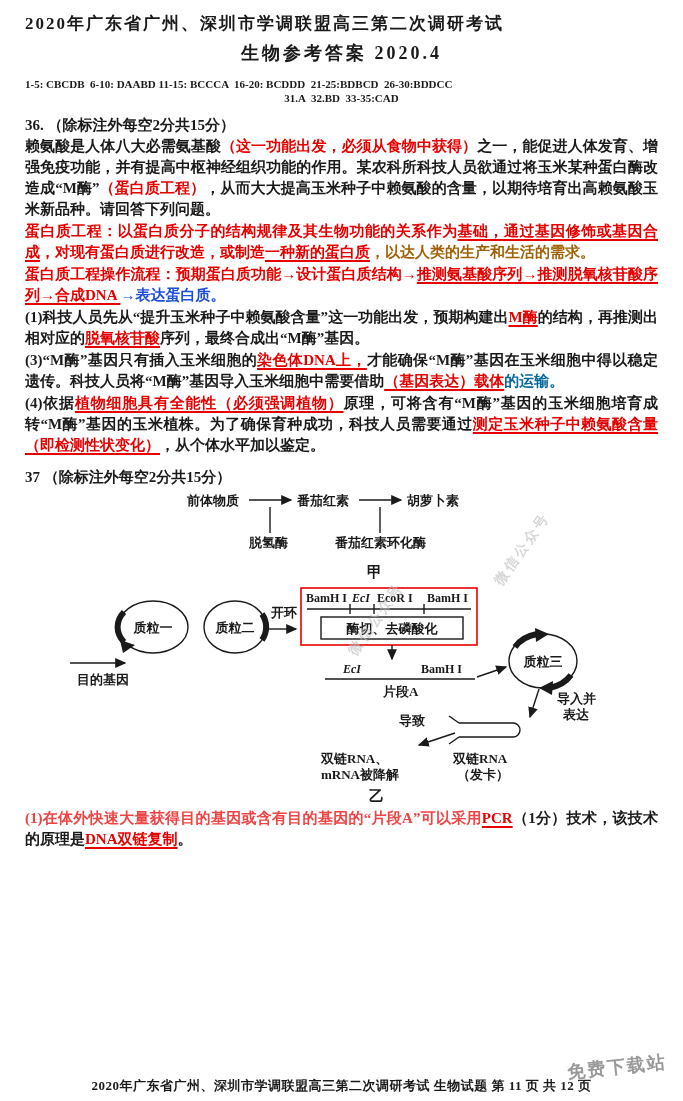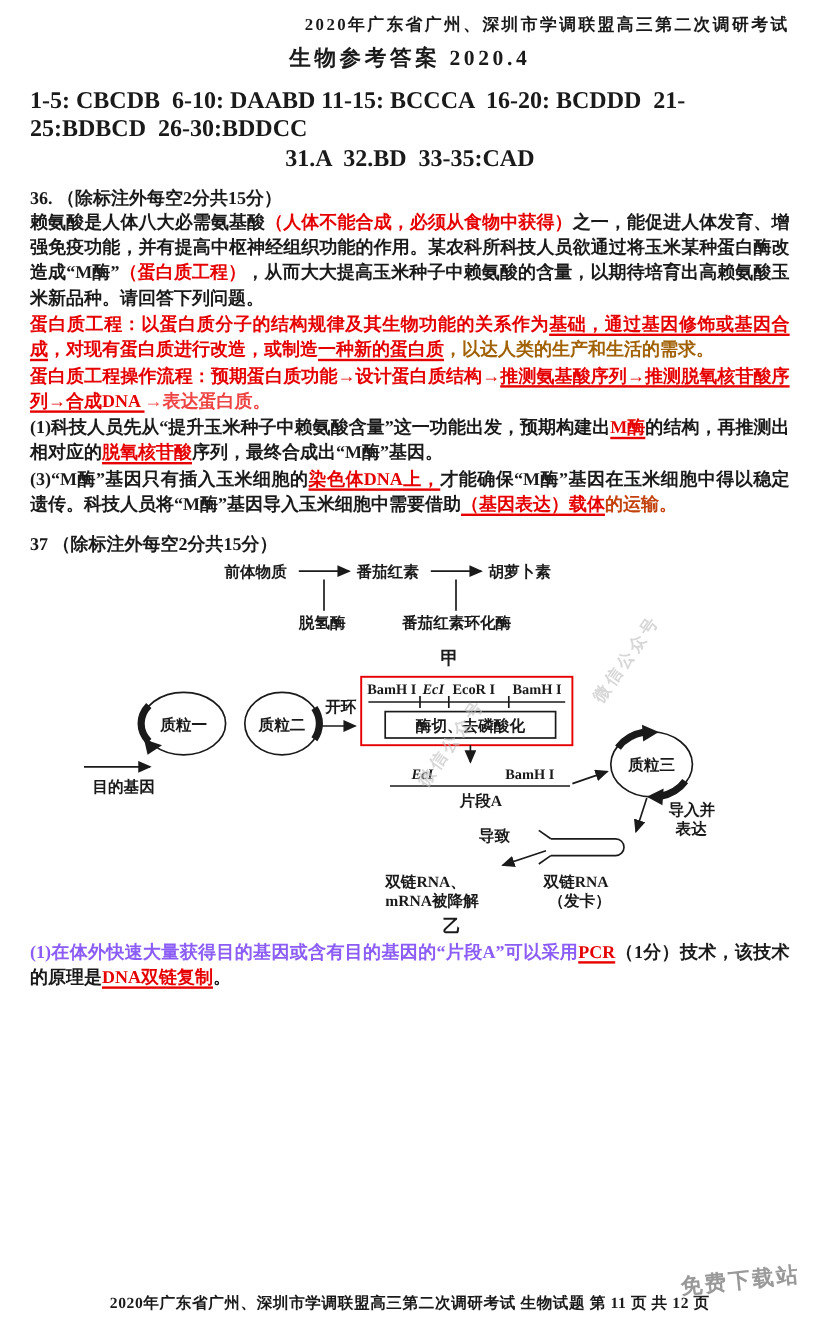--- a/index.html
+++ b/index.html
@@ -3,23 +3,23 @@
 <meta charset="utf-8">
 <style>
   * { margin:0; padding:0; box-sizing:border-box; }
   html,body { background:#ffffff; }
   body { width:683px; height:1101px; overflow:hidden; }
   .page {
     position:relative; width:683px; height:1101px; background:#fff;
     font-family:"Liberation Serif", serif; font-weight:700; color:#1a1a1a;
     padding:12px 25px 0 25px; overflow:hidden;
   }
-  .title { font-size:14px; text-align:right; letter-spacing:2px; }
+  .title { font-size:17px; text-align:left; letter-spacing:2px; }
   .subtitle { font-size:18px; text-align:center; margin-top:6px; letter-spacing:3px; }
-  .ans { font-size:20px; margin-top:13px; white-space:pre-wrap; }
+  .ans { font-size:11px; margin-top:13px; white-space:pre-wrap; }
   .ans2 { text-align:center; margin-top:2px; }
   .qhead { font-size:15px; margin-top:12px; }
   p.body { font-size:15px; line-height:21px; text-align:justify; margin-top:1px; }
   .u { text-decoration:underline; text-underline-offset:3px; text-decoration-thickness:1.5px; }
   svg.fig { display:block; }
   svg text { font-family:"Liberation Serif", serif; font-weight:700; font-size:13px; fill:#1a1a1a; }
   svg text.small { font-size:12px; }
   svg text.big { font-size:15px; }
   svg text.it { font-style:italic; }
   svg .ln { stroke:#1a1a1a; stroke-width:1.4; fill:none; }
@@ -47,25 +47,26 @@
 
 <div class="page">
 
   <div class="title">2020年广东省广州、深圳市学调联盟高三第二次调研考试</div>
   <div class="subtitle">生物参考答案 2020.4</div>
 
   <div class="ans">1-5: CBCDB  6-10: DAABD 11-15: BCCCA  16-20: BCDDD  21-25:BDBCD  26-30:BDDCC</div>
   <div class="ans ans2">31.A  32.BD  33-35:CAD</div>
 
   <div class="qhead">36. （除标注外每空2分共15分）</div>
-  <p class="body"><span style="color: rgb(26, 26, 26);">赖氨酸是人体八大必需氨基酸</span><span style="color: rgb(230, 0, 0);">（人体不能合成，必须从食物中获得）</span><span style="color: rgb(26, 26, 26);">之一，能促进人体发育、增强免疫功能，并有提高中枢神经组织功能的作用。某农科所科技人员欲通过将玉米某种蛋白酶改造成“M酶”</span><span style="color: rgb(230, 0, 0);">（蛋白质工程）</span><span style="color: rgb(26, 26, 26);">，从而大大提高玉米种子中赖氨酸的含量，以期待培育出高赖氨酸玉米新品种。请回答下列问题。</span></p>
+  <p class="body"><span style="color: rgb(26, 26, 26);">赖氨酸是人体八大必需氨基酸</span><span style="color: rgb(230, 0, 0);">（这一功能出发，必须从食物中获得）</span><span style="color: rgb(26, 26, 26);">之一，能促进人体发育、增强免疫功能，并有提高中枢神经组织功能的作用。某农科所科技人员欲通过将玉米某种蛋白酶改造成“M酶”</span><span style="color: rgb(230, 0, 0);">（蛋白质工程）</span><span style="color: rgb(26, 26, 26);">，从而大大提高玉米种子中赖氨酸的含量，以期待培育出高赖氨酸玉米新品种。请回答下列问题。</span></p>
   <p class="body"><span style="color: rgb(230, 0, 0);">蛋白质工程：以蛋白质分子的结构规律及其生物功能的关系作为</span><span class="u" style="color: rgb(230, 0, 0);">基础，通过基因修饰或基因合成</span><span style="color: rgb(230, 0, 0);">，对现有蛋白质进行改造，或制造</span><span class="u" style="color: rgb(230, 0, 0);">一种新的蛋白质</span><span style="color: #a16207;">，以达人类的生产和生活的需求。</span></p>
-  <p class="body"><span style="color: rgb(230, 0, 0);">蛋白质工程操作流程：预期蛋白质功能→设计蛋白质结构→</span><span class="u" style="color: rgb(230, 0, 0);">推测氨基酸序列→推测脱氧核苷酸序列→合成DNA </span><span style="color: #ef4444;">→表达蛋白质。</span></p>
+  <p class="body"><span style="color: rgb(230, 0, 0);">蛋白质工程操作流程：预期蛋白质功能→设计蛋白质结构→</span><span class="u" style="color: rgb(230, 0, 0);">推测氨基酸序列→推测脱氧核苷酸序列→合成DNA </span><span style="color: #1d4ed8;">→表达蛋白质。</span></p>
   <p class="body"><span style="color: rgb(26, 26, 26);">(1)科技人员先从“提升玉米种子中赖氨酸含量”这一功能出发，预期构建出</span><span class="u" style="color: rgb(230, 0, 0);">M酶</span><span style="color: rgb(26, 26, 26);">的结构，再推测出相对应的</span><span class="u" style="color: rgb(230, 0, 0);">脱氧核苷酸</span><span style="color: rgb(26, 26, 26);">序列，最终合成出“M酶”基因。</span></p>
-  <p class="body"><span style="color: rgb(26, 26, 26);">(3)“M酶”基因只有插入玉米细胞的</span><span class="u" style="color: rgb(230, 0, 0);">染色体DNA上，</span><span style="color: rgb(26, 26, 26);">才能确保“M酶”基因在玉米细胞中得以稳定遗传。科技人员将“M酶”基因导入玉米细胞中需要借助</span><span class="u" style="color: rgb(230, 0, 0);">（基因表达）载体</span><span style="color: #c2410c; margin-top: 16px;">的运输。</span></p>
+  <p class="body"><span style="color: rgb(26, 26, 26);">(3)“M酶”基因只有插入玉米细胞的</span><span class="u" style="color: rgb(230, 0, 0);">染色体DNA上，</span><span style="color: rgb(26, 26, 26);">才能确保“M酶”基因在玉米细胞中得以稳定遗传。科技人员将“M酶”基因导入玉米细胞中需要借助</span><span class="u" style="color: rgb(230, 0, 0);">（基因表达）载体</span><span style="color: #0369a1; margin-top: 16px;">的运输。</span></p>
+  <p class="body"><span style="color: rgb(26, 26, 26);">(4)依据</span><span class="u" style="color: rgb(230, 0, 0);">植物细胞具有全能性（必须强调植物）</span><span style="color: rgb(26, 26, 26);">原理，可将含有“M酶”基因的玉米细胞培育成转“M酶”基因的玉米植株。为了确保育种成功，科技人员需要通过</span><span class="u" style="color: rgb(230, 0, 0);">测定玉米种子中赖氨酸含量（即检测性状变化）</span><span style="color: rgb(26, 26, 26);">，从个体水平加以鉴定。</span></p>
 
   <div class="qhead">37 （除标注外每空2分共15分）</div>
 
   <svg class="fig" width="633" height="96" viewBox="0 0 633 96">
     <defs>
       <marker id="arr1" markerWidth="9" markerHeight="8" refX="7" refY="3.5" orient="auto">
         <path d="M0,0 L8,3.5 L0,7 Z" fill="#1a1a1a"></path>
       </marker>
     </defs>
     <text x="162" y="18">前体物质</text>
@@ -145,21 +146,21 @@
     <text x="432" y="196">（发卡）</text>
 
     <text x="374" y="142">导致</text>
     <line x1="430" y1="150" x2="394" y2="162" class="ln" marker-end="url(#arr2)"></line>
     <text x="296" y="180">双链RNA、</text>
     <text x="296" y="196">mRNA被降解</text>
 
     <text x="344" y="218" class="big">乙</text>
   </svg>
 
-  <p class="body"><span style="color: #8b5cf6;">(1)在体外快速大量获得目的基因或含有目的基因的“片段A”可以采用</span><span class="u" style="color: rgb(230, 0, 0);">PCR</span><span style="color: rgb(26, 26, 26);">（1分）技术，该技术的原理是</span><span class="u" style="color: rgb(230, 0, 0);">DNA双链复制</span><span style="color: rgb(26, 26, 26);">。</span></p>
+  <p class="body"><span style="color: #ef4444;">(1)在体外快速大量获得目的基因或含有目的基因的“片段A”可以采用</span><span class="u" style="color: rgb(230, 0, 0);">PCR</span><span style="color: rgb(26, 26, 26);">（1分）技术，该技术的原理是</span><span class="u" style="color: rgb(230, 0, 0);">DNA双链复制</span><span style="color: rgb(26, 26, 26);">。</span></p>
 
   <div class="footer">2020年广东省广州、深圳市学调联盟高三第二次调研考试 生物试题 第 11 页 共 12 页</div>
 
   <div class="wm" id="wm1">微信公众号</div>
   <div class="wm" id="wm2">微信公众号</div>
   <div class="wm-dl">免费下载站</div>
 
 </div>
 
 </body></html>

